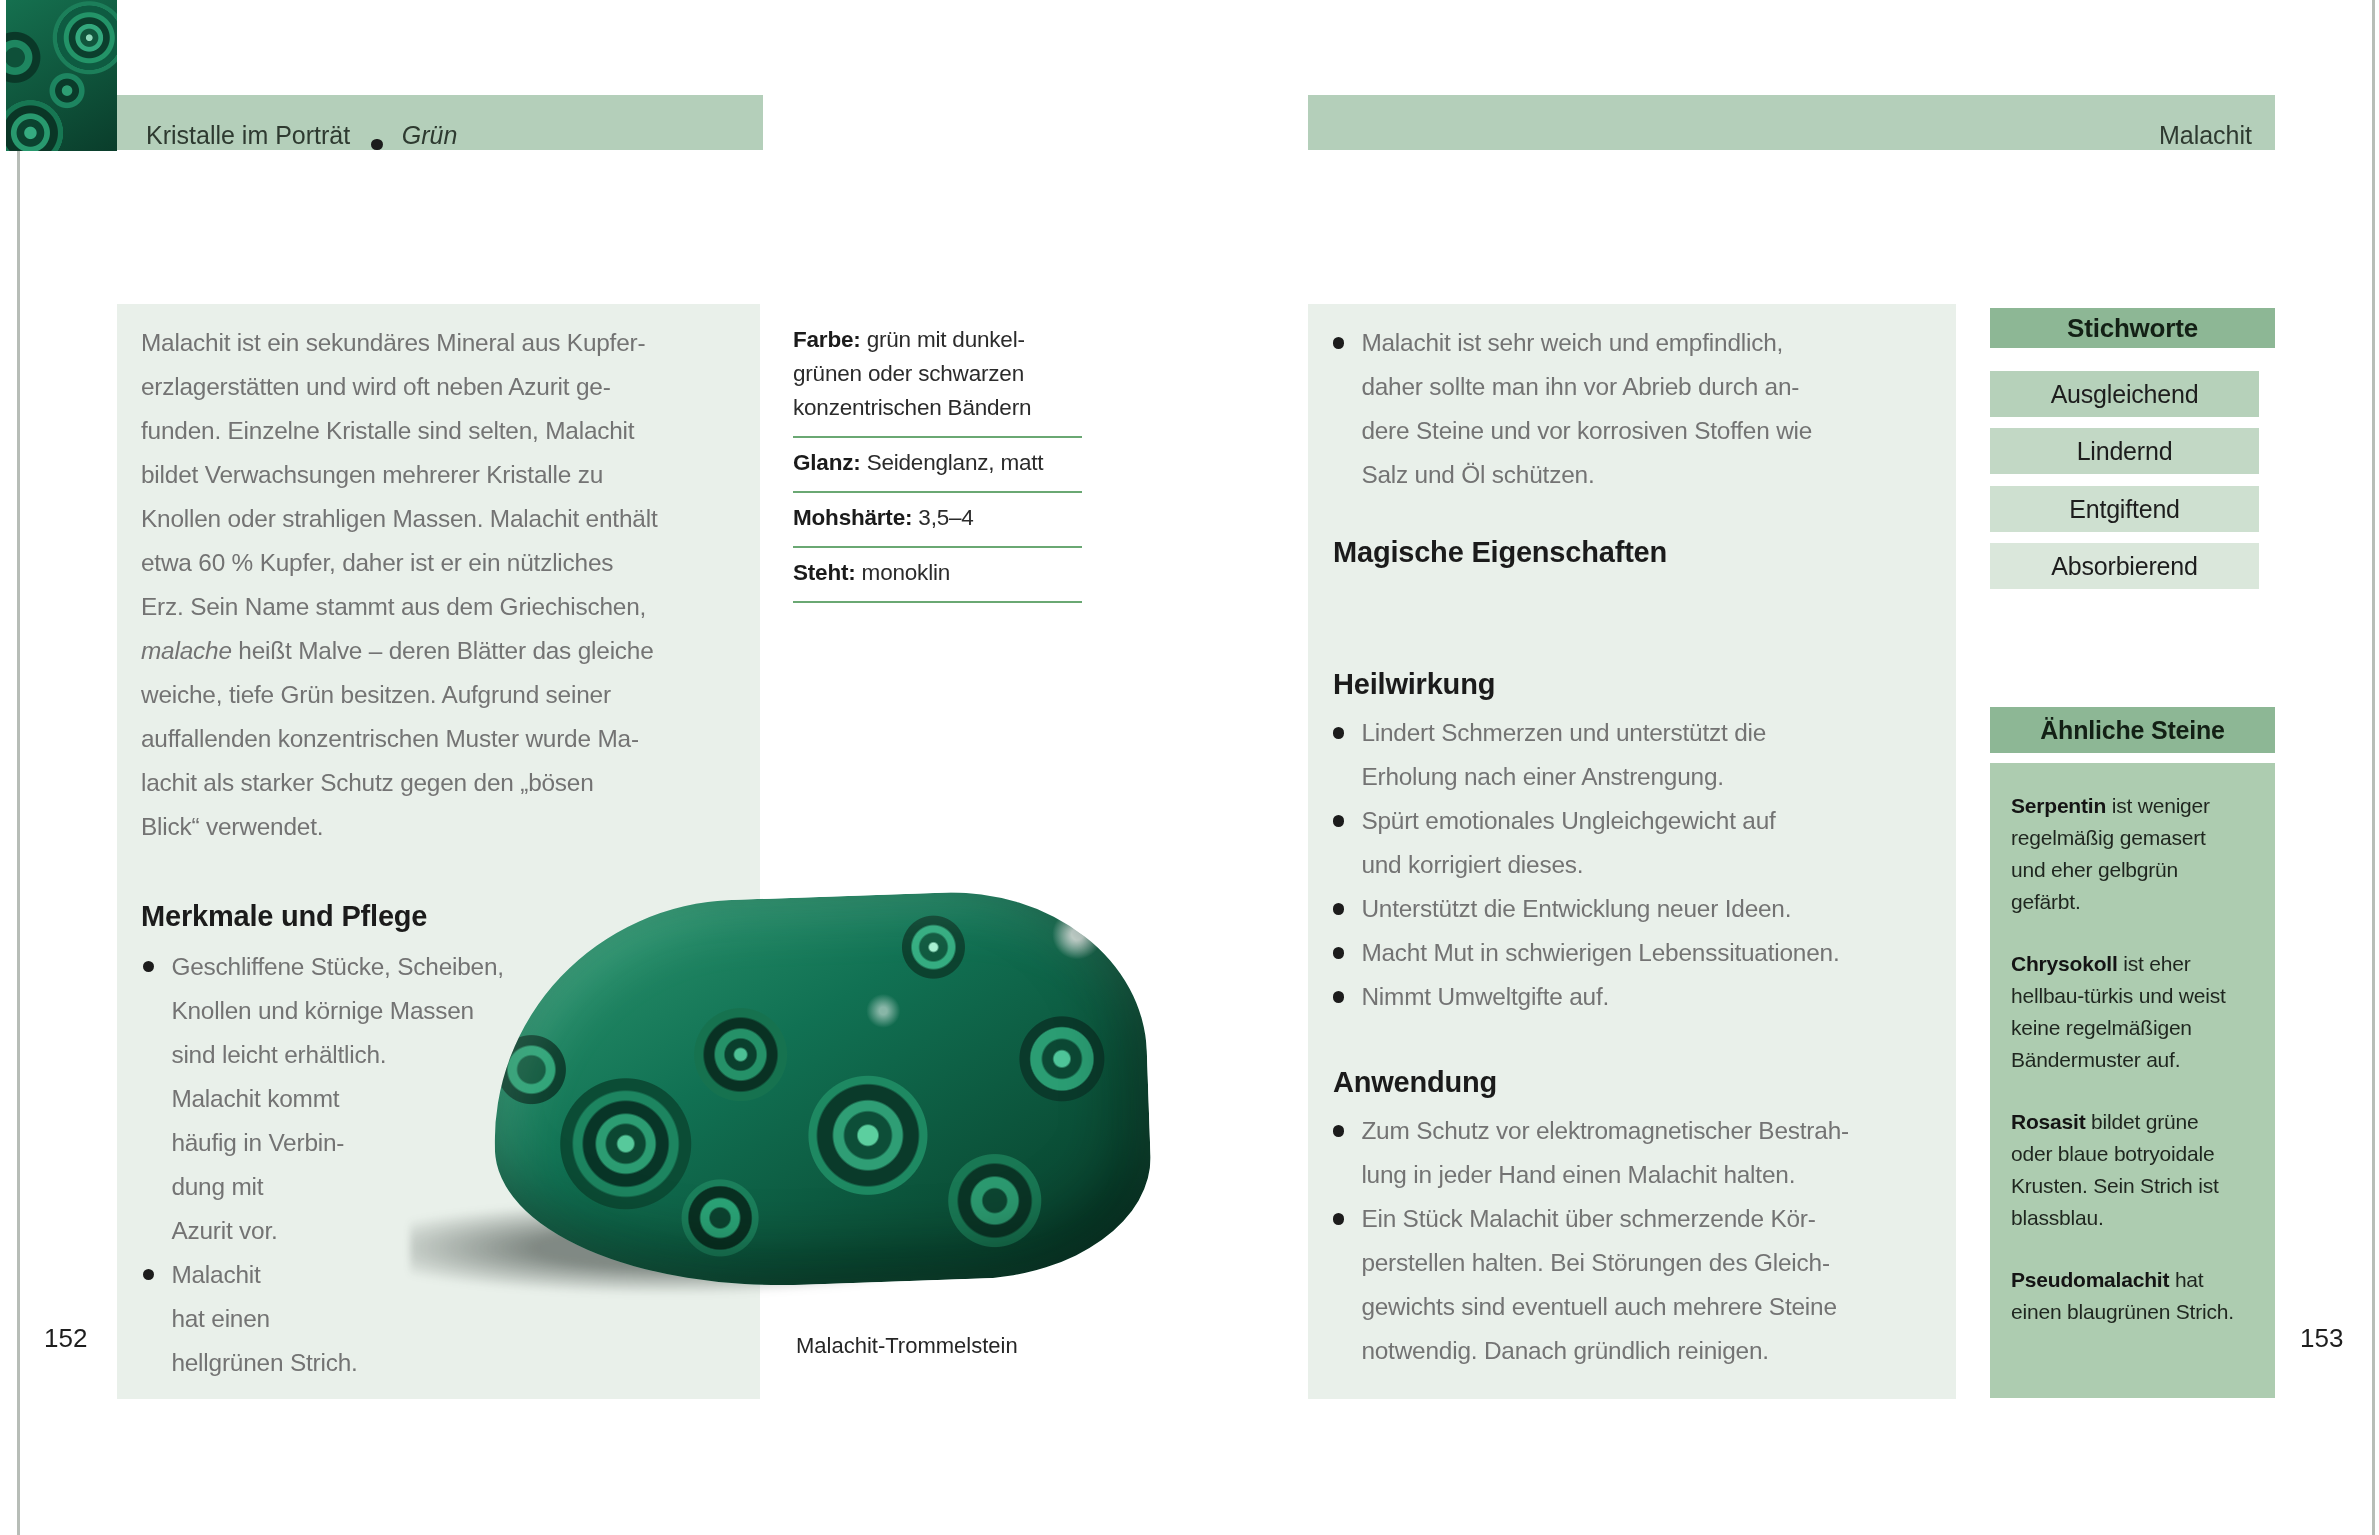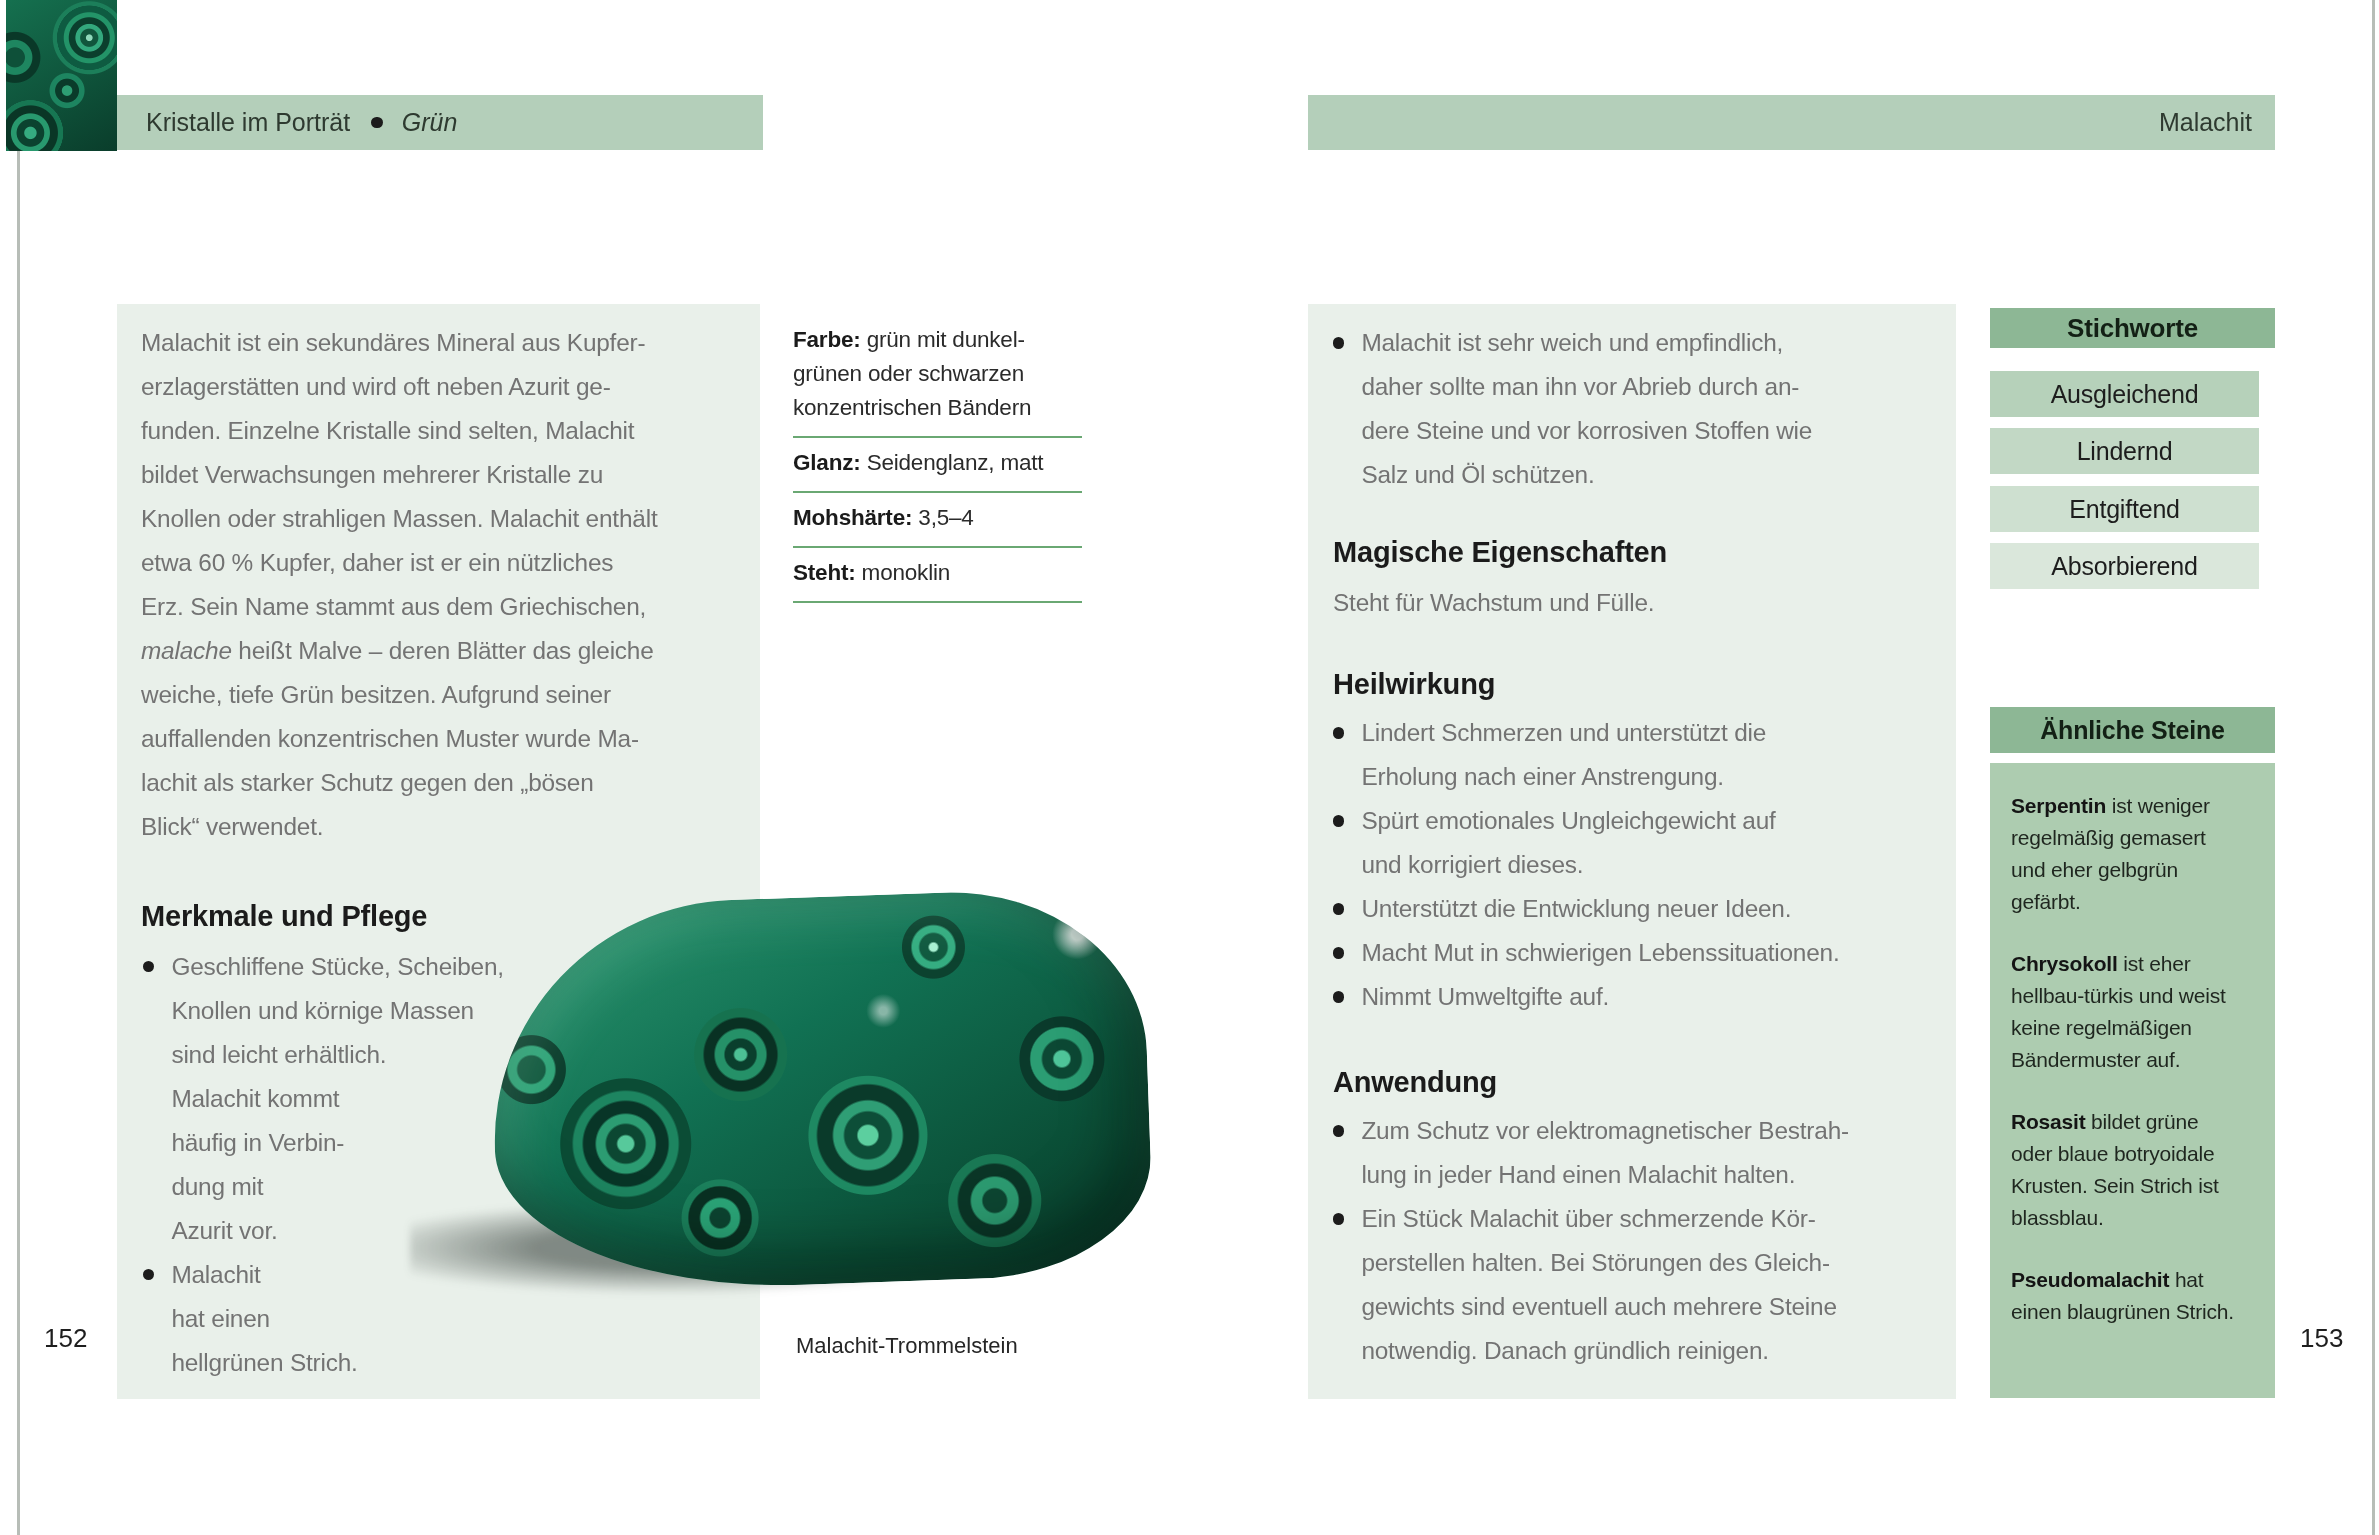--- a/index.html
+++ b/index.html
@@ -17,21 +17,21 @@
     background:
       radial-gradient(circle at 75% 25%, #8fd8ba 0 2.9px, #11553c 3.8px 8.6px, #33a87d 9.6px 13.4px, #0b3f2d 14.3px 20px, #239468 21px 25px, #0e5b41 26px 32px, #1c7f5a 32.5px 36px, rgba(0,0,0,0) 37px),
       radial-gradient(circle at 22% 88%, #35ab80 0 5.7px, #0b422f 6.7px 13.4px, #28996e 14.3px 19px, #0a3626 20px 27px, #177753 28px 32.5px, rgba(0,0,0,0) 33px),
       radial-gradient(circle at 8% 38%, #0e5039 0 9.6px, #1e8660 10.5px 17px, #0a3828 18px 25px, rgba(0,0,0,0) 26px),
       radial-gradient(circle at 55% 60%, #2d9e73 0 4.8px, #0a3b2a 5.7px 11.5px, #1d8560 12.4px 17px, rgba(0,0,0,0) 18px),
       linear-gradient(150deg, #15704f, #0a3d2b);
   }
 
   .hbar {
     position:absolute; top:95px; height:55px; background:#b4cfba;
-    display:flex; align-items:center; font-size:25px; color:#2e3a30; box-sizing:border-box;
+    display:flex; align-items:flex-end; font-size:25px; color:#2e3a30; box-sizing:border-box;
   }
   .hbar-l { left:117px; width:646px; padding-left:29px; }
   .hbar-r { left:1308px; width:967px; justify-content:flex-end; padding-right:23px; }
   .sep-dot { width:11.5px; height:11.5px; border-radius:50%; background:#1c1c1c; display:inline-block; margin:0 19px 0 21px; }
   .cat { font-style:italic; }
 
   .title { position:absolute; left:141px; top:212px; white-space:nowrap; }
   .tname { font-weight:bold; font-size:45px; color:#171717; letter-spacing:0.5px; }
   .formula { font-size:30px; color:#282828; margin-left:13.4px; }
   .formula sub { font-size:18px; }
@@ -201,21 +201,20 @@
     <div class="bitem">
       <span class="bdot"></span>
       <span class="bodytext pre">Malachit ist sehr weich und empfindlich,
 daher sollte man ihn vor Abrieb durch an-
 dere Steine und vor korrosiven Stoffen wie
 Salz und Öl schützen.</span>
     </div>
   </div>
 
   <div class="mag-h h2">Magische Eigenschaften</div>
-  <div class="mag-t bodytext">Steht für Wachstum und Fülle.</div>
 
   <div class="heil-h h2">Heilwirkung</div>
   <div class="heil-list">
     <div class="bitem">
         <span class="bdot"></span>
         <span class="bodytext pre">Lindert Schmerzen und unterstützt die
 Erholung nach einer Anstrengung.</span>
       </div>
     <div class="bitem">
         <span class="bdot"></span>

